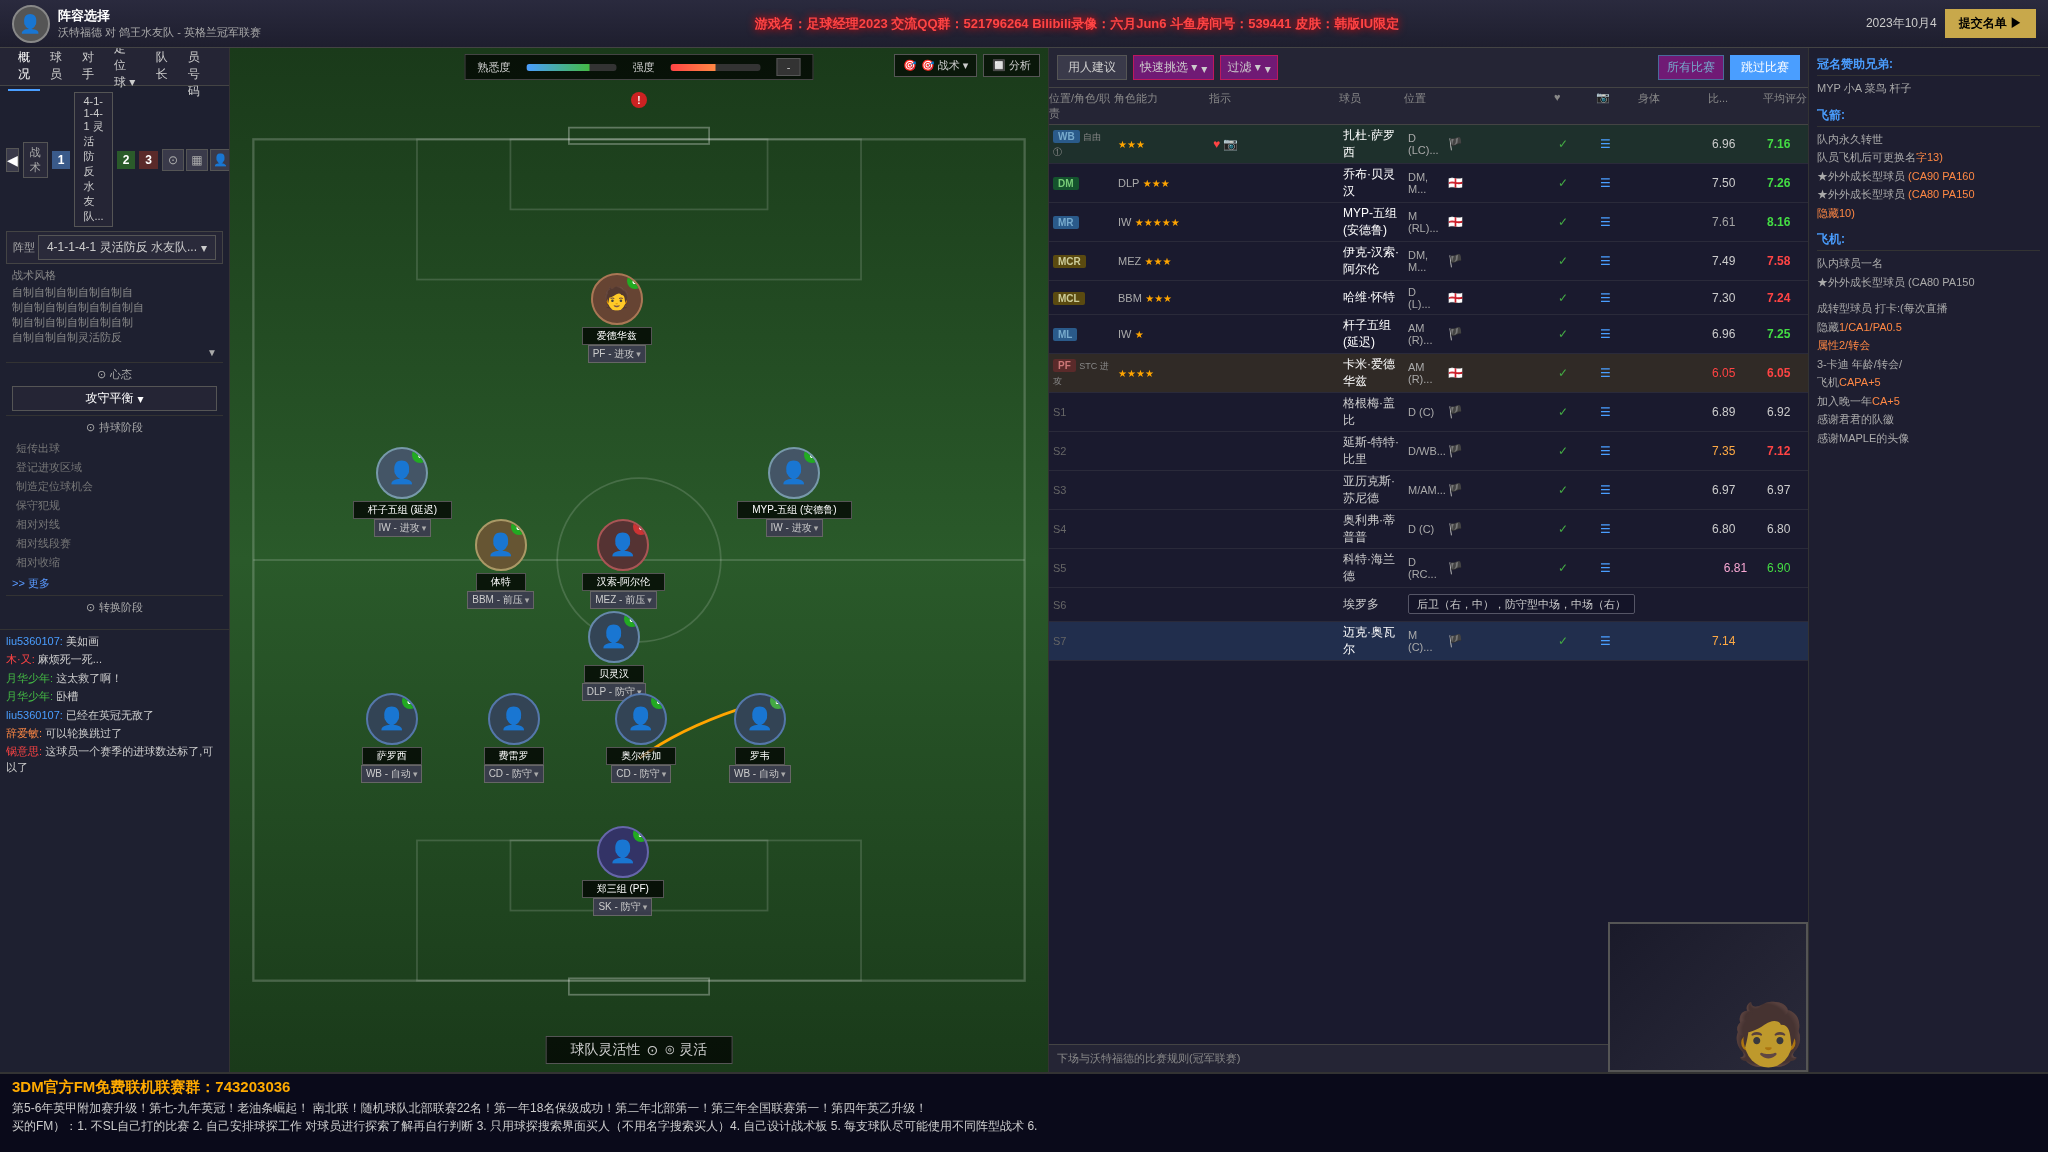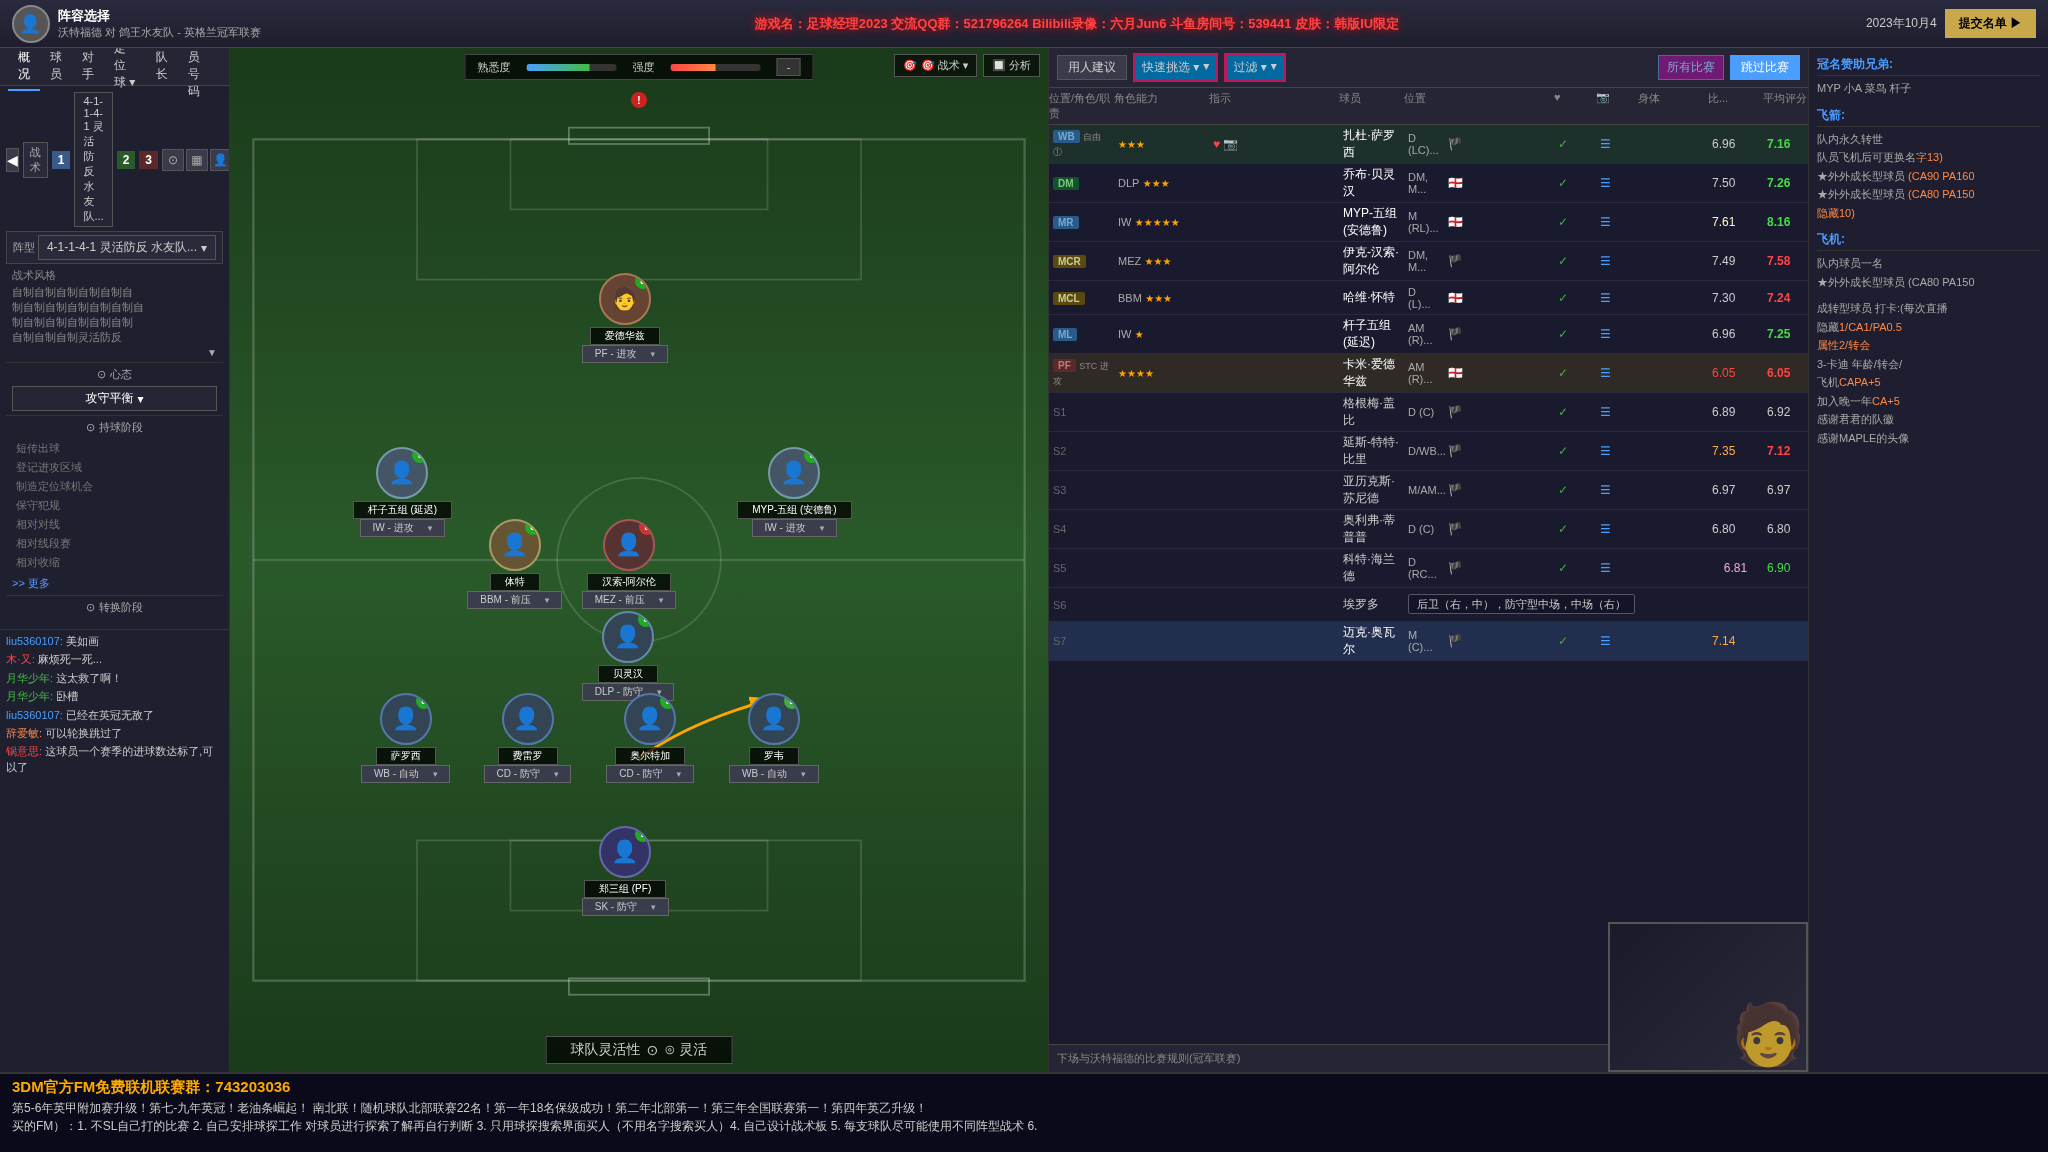--- a/index.html
+++ b/index.html
@@ -328,26 +328,26 @@
       padding: 1px 14px;
       font-size: 10px;
       color: #fff;
       text-align: center;
       margin-top: 2px;
       white-space: nowrap;
     }
     .player-role-box {
       background: rgba(60,60,80,0.9);
       border: 1px solid #666;
-      padding: 1px 12px;
+      padding: 1px 4px;
       font-size: 10px;
       color: #ccc;
       display: flex;
       align-items: center;
-      gap: 14px;
+      gap: 2px;
     }
     .role-dropdown {
       font-size: 9px;
       color: #aaa;
     }
 
     
     .field-svg {
       position: absolute;
       inset: 0;
@@ -395,27 +395,27 @@
       padding: 3px 10px;
       cursor: pointer;
       font-size: 12px;
     }
     .toolbar-btn.active {
       background: #4a9eff;
       border-color: #4a9eff;
       color: #fff;
     }
     .toolbar-select {
-      background: #0369a1;
-      border: 3px solid #be185d;
+      background: #701a75;
+      border: 1px solid #be185d;
       color: #ccc;
       padding: 3px 6px;
       font-size: 12px;
       display: flex;
-      align-items: flex-start;
+      align-items: flex-end;
       gap: 4px;
       cursor: pointer;
     }
 
     .player-table {
       flex: 1;
       overflow-y: auto;
     }
     .player-table::-webkit-scrollbar { width: 6px; }
     .player-table::-webkit-scrollbar-track { background: #1a1a2e; }
@@ -923,21 +923,21 @@
       <div class="player-row" style="display:grid;grid-template-columns:65px 95px 130px 65px 40px 110px 42px 42px 70px 55px 70px 55px 55px;">
         <div><span class="pos-badge pos-blue">MR</span></div>
         <div><span style="color:#aaa;font-size:11px;">IW</span> <span style="color:#ffa500;font-size:10px;">★★★★★</span></div>
         <div></div>
         <div style="color:#fff;font-size:12px;">MYP-五组 (安德鲁)</div>
         <div style="color:#aaa;font-size:11px;">M (RL)...</div>
         <div>🏴󠁧󠁢󠁥󠁮󠁧󠁿</div>
         <div><span style="color:#44aa44;">✓</span></div>
         <div><span style="color:#4a9eff;">☰</span></div>
         <div></div>
-        <div style="color:#fef9c3;">7.61</div>
+        <div style="color:#a3a3a3;">7.61</div>
         <div style="color:#44dd44;font-weight:bold;">8.16</div>
 
       </div>
 
       <div class="player-row" style="display:grid;grid-template-columns:65px 95px 130px 65px 40px 110px 42px 42px 70px 55px 70px 55px 55px;">
         <div><span class="pos-badge pos-yellow">MCR</span></div>
         <div><span style="color:#aaa;font-size:11px;">MEZ</span> <span style="color:#ffa500;font-size:10px;">★★★</span></div>
         <div></div>
         <div style="color:#fff;font-size:12px;">伊克-汉索·阿尔伦</div>
         <div style="color:#aaa;font-size:11px;">DM, M...</div>

